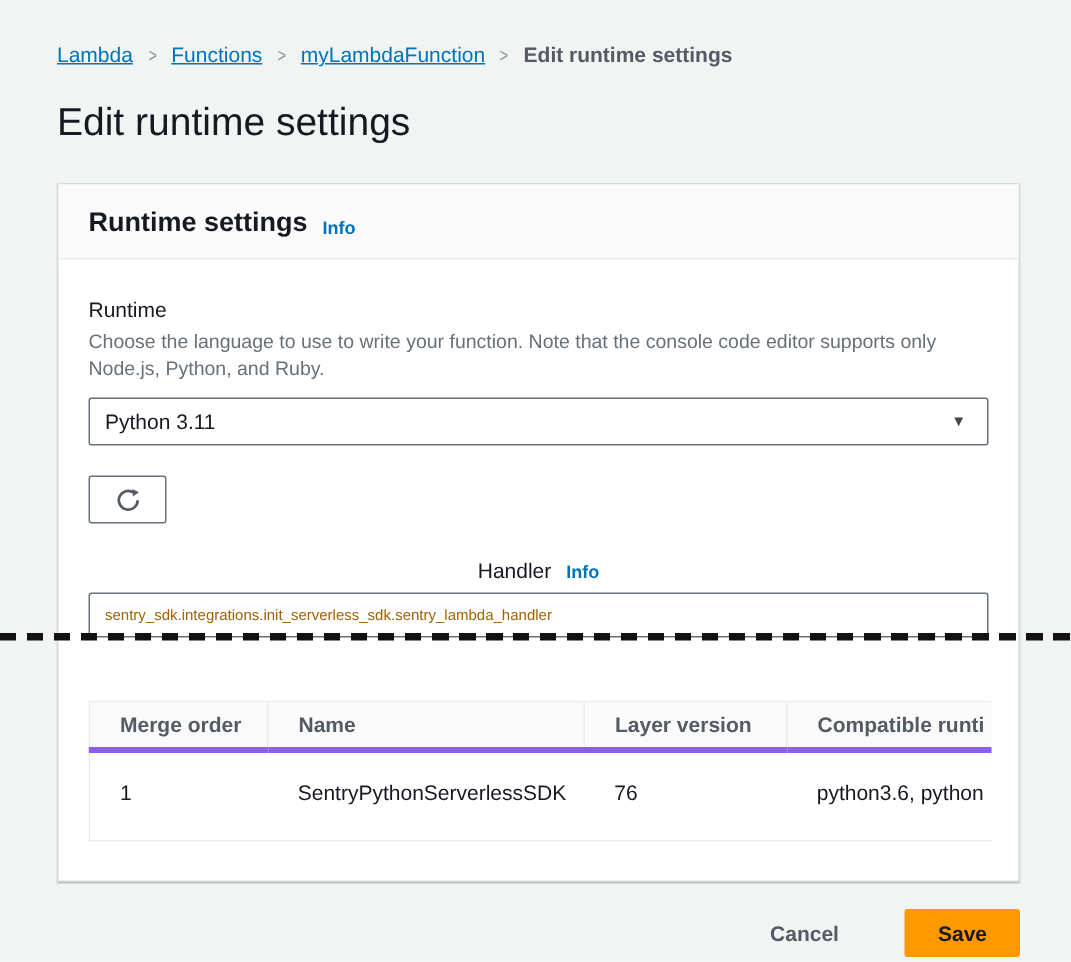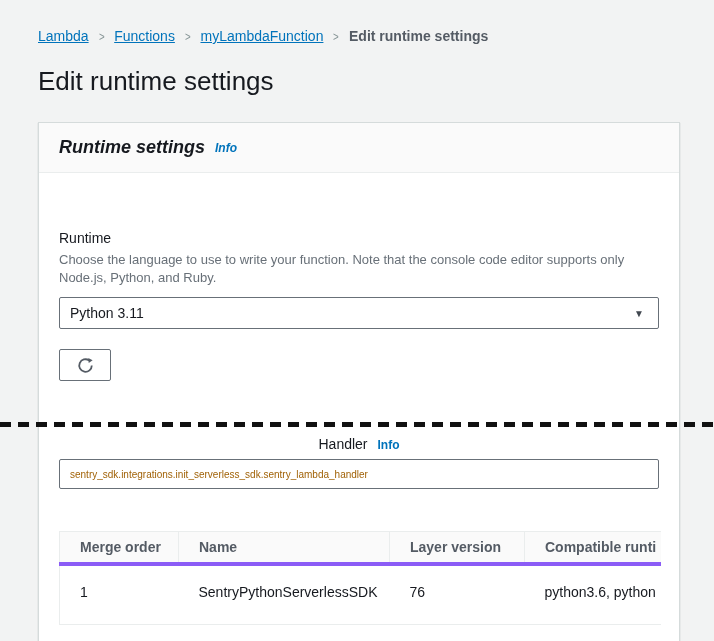--- a/index.html
+++ b/index.html
@@ -19,27 +19,27 @@
   
   h1.page-title { margin-top:22px; font-size:26px; font-weight:500; color:#16191f; line-height:30px; }
 
   
   .card {
     margin-top:26px; width:642px; background:#fff;
     border:1px solid #d5dbdb; box-shadow:0 1px 1px rgba(0,28,36,0.25);
   }
   .card-header {
     background:#fafafa; border-bottom:1px solid #eaeded; padding:13px 20px; height:50px;
-    display:flex; align-items:center;font-style:italic;
+    display:flex; align-items:flex-end;
   }
   .card-title { font-size:18px; font-weight:700; color:#16191f; }
   .info-link { font-size:12px; font-weight:700; color:#0073bb; margin-left:10px; cursor:pointer; }
   .card-body { padding:24px 20px 26px; }
 
-  .field-label { font-size:14px; color:#16191f; line-height:18px;margin-top:32px; }
+  .field-label { font-size:14px; color:#16191f; line-height:18px; }
   .field-desc { margin-top:4px; font-size:13px; color:#687078; line-height:18px; max-width:600px; }
 
   
   .select {
     margin-top:10px; height:32px; border:1px solid #687078; border-radius:2px; background:#fff;
     display:flex; align-items:center; justify-content:space-between; padding:0 14px 0 10px;
     font-size:14px; cursor:pointer;
   }
   .select .caret { font-size:10px; color:#414750; }
 

